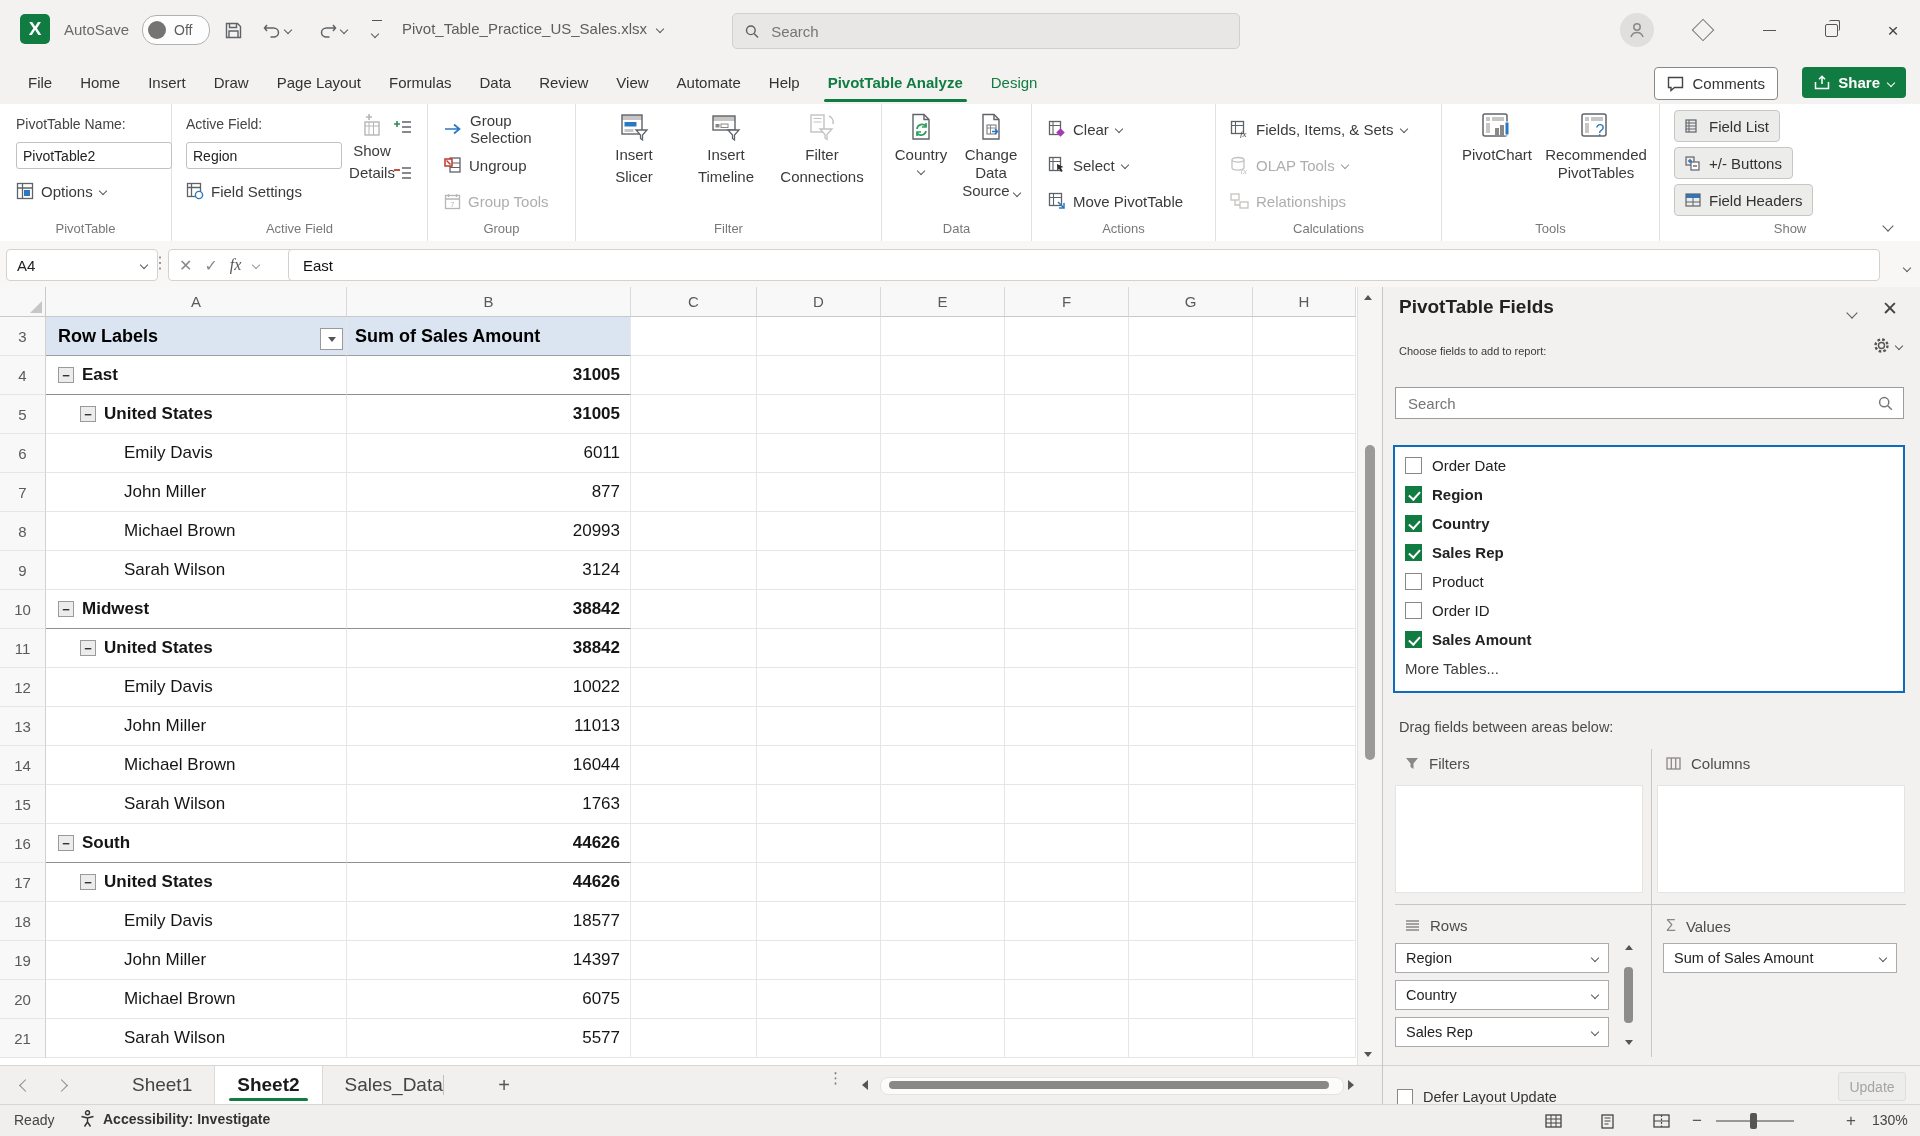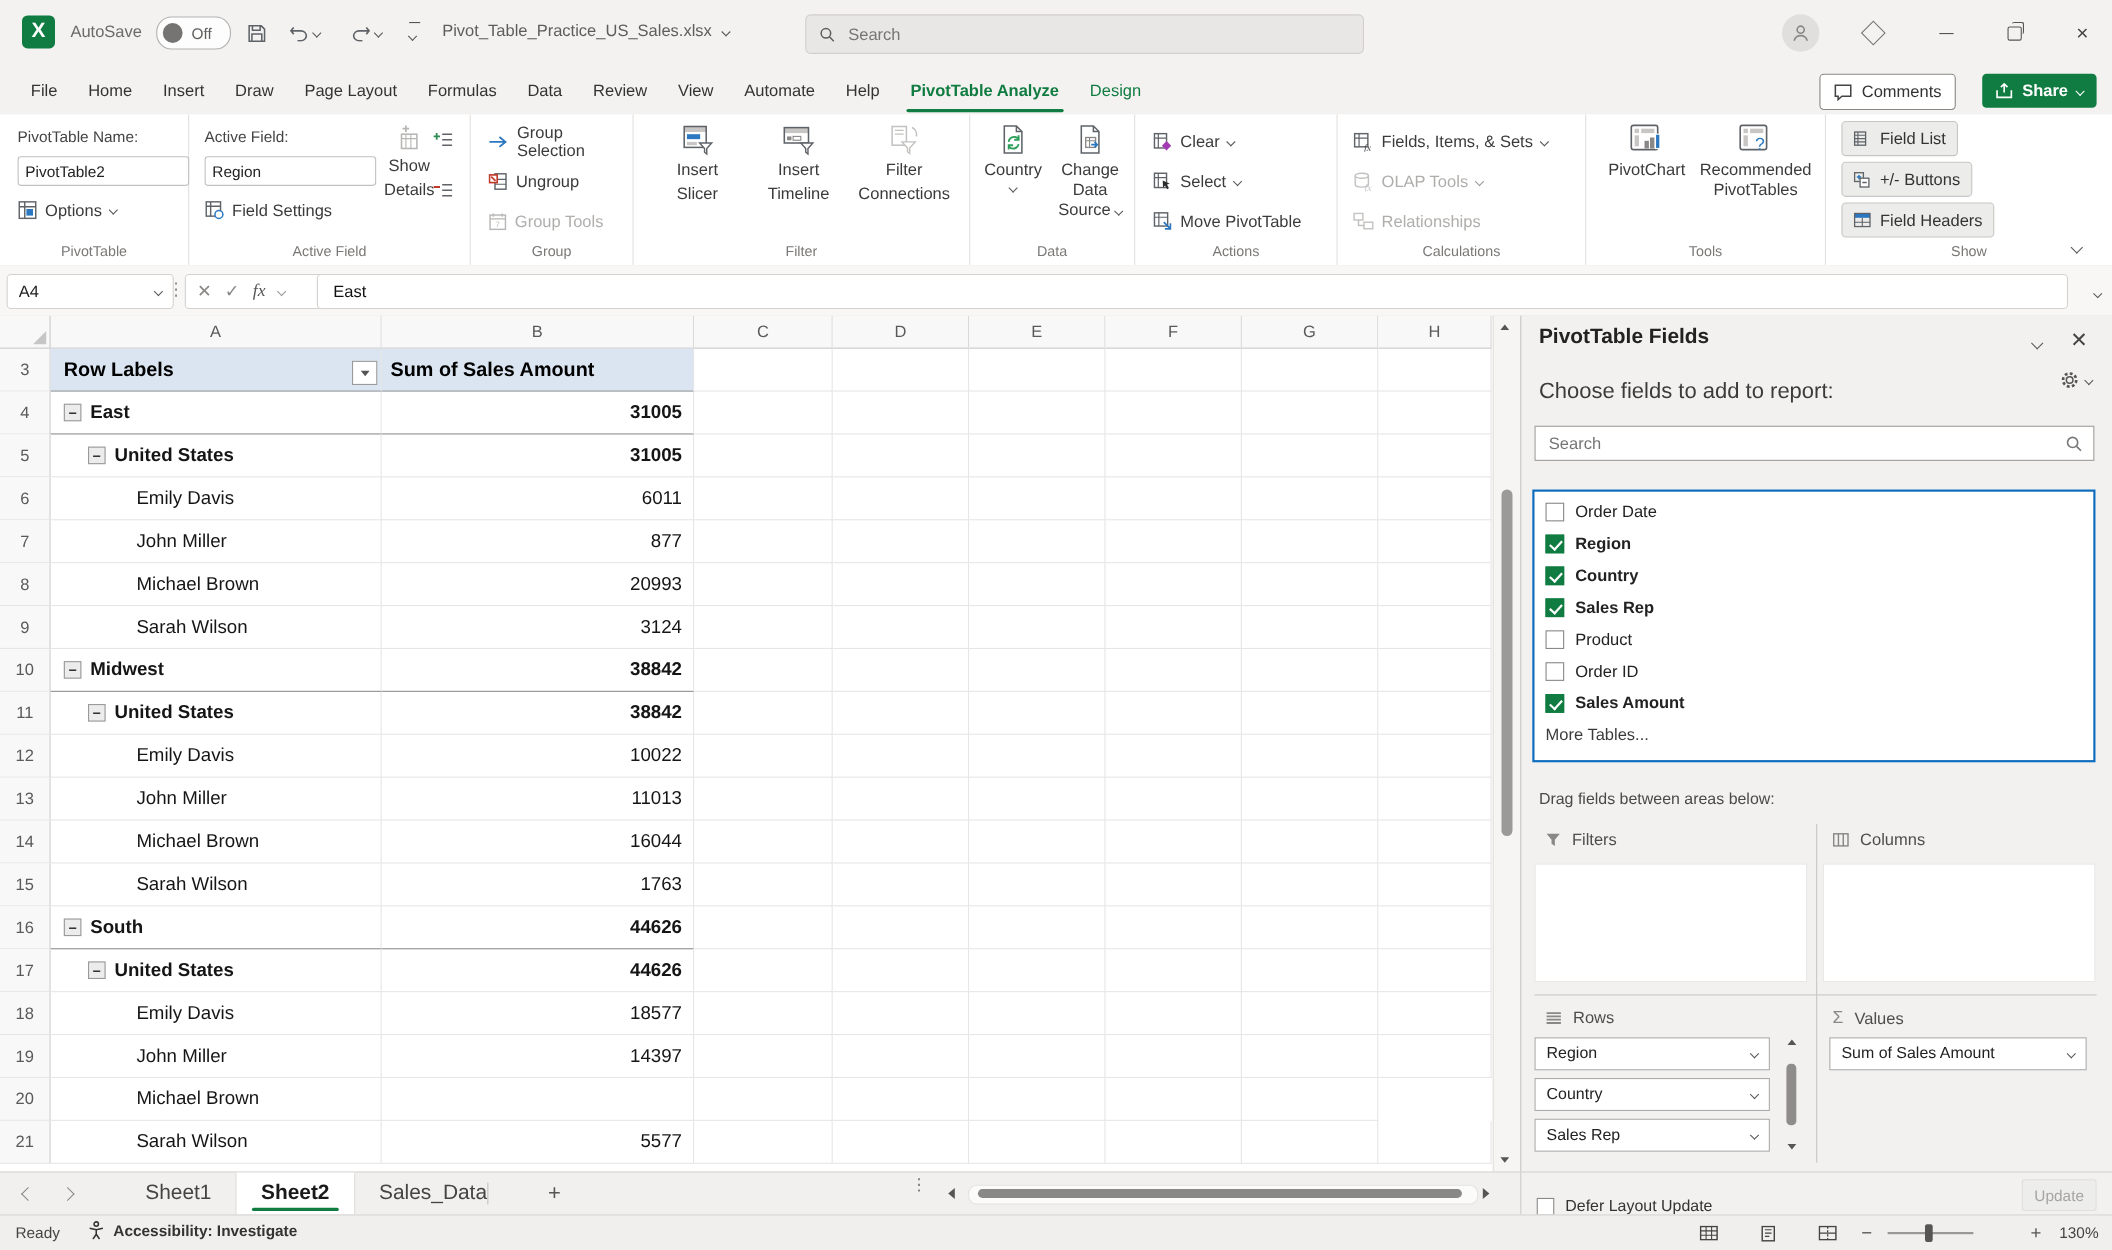--- a/index.html
+++ b/index.html
@@ -109,21 +109,21 @@
   .vscroll{position:absolute;left:1357px;top:287px;width:25px;height:778px;background:#f6f5f4;border-left:1px solid #e2e0de}
   .vs-up{position:absolute;left:6px;top:8px}
   .vs-dn{position:absolute;left:6px;bottom:8px}
   .vs-thumb{position:absolute;left:7px;top:158px;width:10px;height:315px;background:#9c9a98;border-radius:5px}
 
   
   .panel{position:absolute;left:1382px;top:287px;width:538px;height:817px;background:#f2f1ef;border-left:1px solid #c8c6c4;box-sizing:border-box}
   .p-title{position:absolute;left:16px;top:9px;font-size:19px;font-weight:700;color:#222}
   .p-chv{position:absolute;right:64px;top:16px}
   .p-close{position:absolute;right:22px;top:10px;font-size:19px;color:#444}
-  .p-choose{position:absolute;left:16px;top:58px;font-size:20px;color:#3b3b3b}
+  .p-choose{position:absolute;left:16px;top:58px;font-size:11px;color:#3b3b3b}
   .p-gear{position:absolute;right:18px;top:50px;display:flex;align-items:center;gap:6px;color:#555}
   .p-search{position:absolute;left:12px;top:100px;right:16px;height:30px;background:#fff;border:1px solid #9e9c9a;
             display:flex;align-items:center;padding:0 10px;gap:8px}
   .p-search input{flex:1;border:none;outline:none;background:transparent;font-size:15px;color:#777;font-family:inherit}
   .fieldlist{position:absolute;left:10px;top:158px;width:512px;height:248px;background:#fff;border:2.5px solid #0f6cbd;
              box-sizing:border-box;padding-top:4px}
   .fitem{display:flex;align-items:center;gap:10px;height:29px;padding-left:10px}
   .fcb{width:17px;height:17px;box-sizing:border-box;border:1.4px solid #8a8886;background:#fff;position:relative;flex:0 0 auto}
   .fcb.on{background:#107C41;border-color:#107C41}
   .fcb.on:after{content:"";position:absolute;left:4.5px;top:1.5px;width:5px;height:9px;border-right:2px solid #fff;
@@ -798,20 +798,21 @@
         <div class="ce"></div>
         <div class="ce"></div>
         <div class="ce"></div>
         <div class="ce"></div>
       </div>
       <div class="grow">
         <div class="rn">20</div>
         <div class="ca lv2">
           <span>Michael Brown</span>
         </div>
+        <div class="cb">6075</div>
         <div class="ce"></div>
         <div class="ce"></div>
         <div class="ce"></div>
         <div class="ce"></div>
         <div class="ce"></div>
         <div class="ce"></div>
       </div>
       <div class="grow">
         <div class="rn">21</div>
         <div class="ca lv2">

